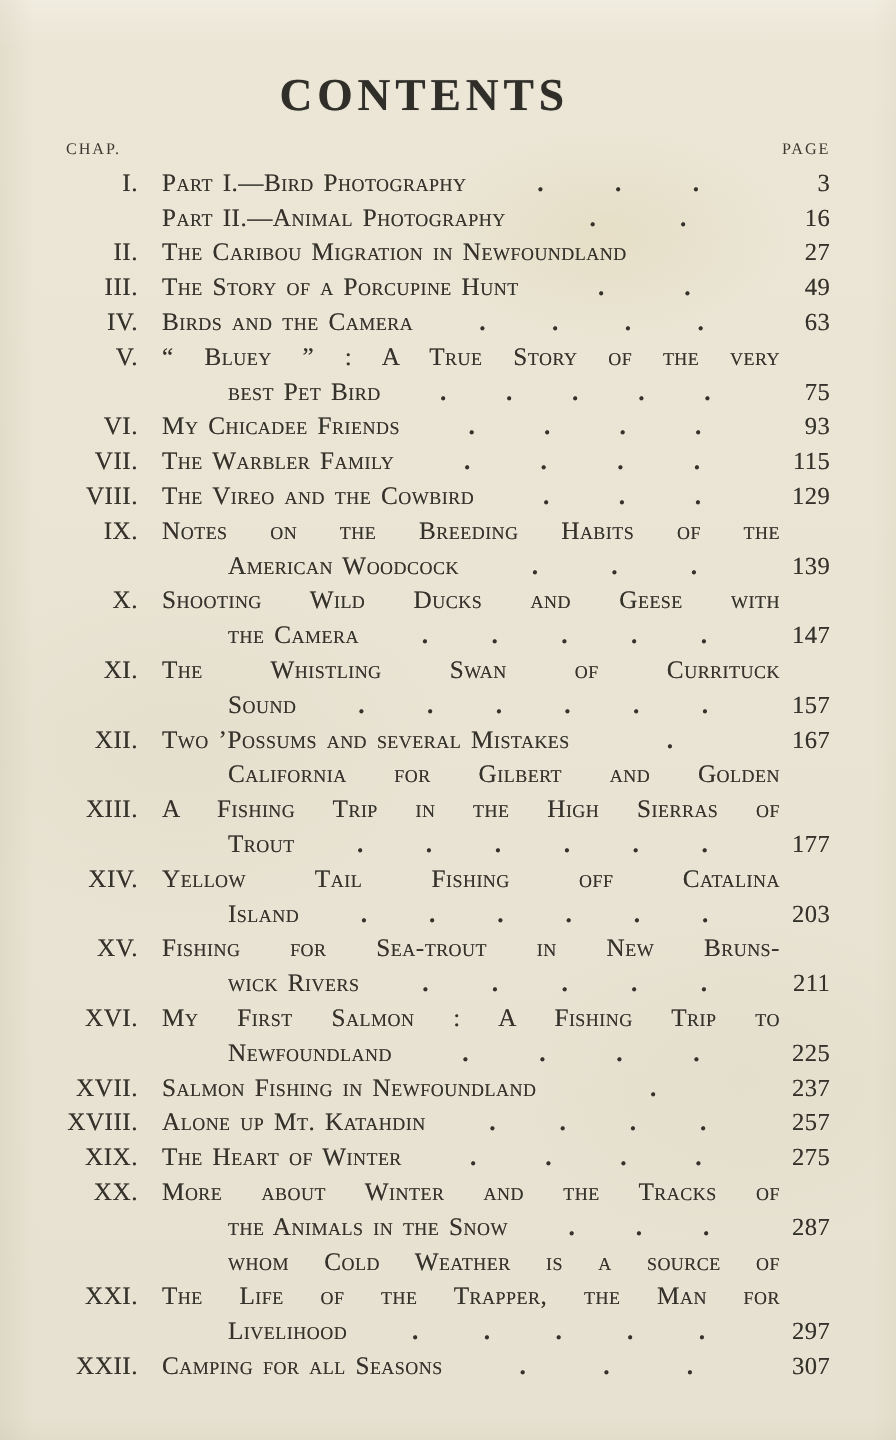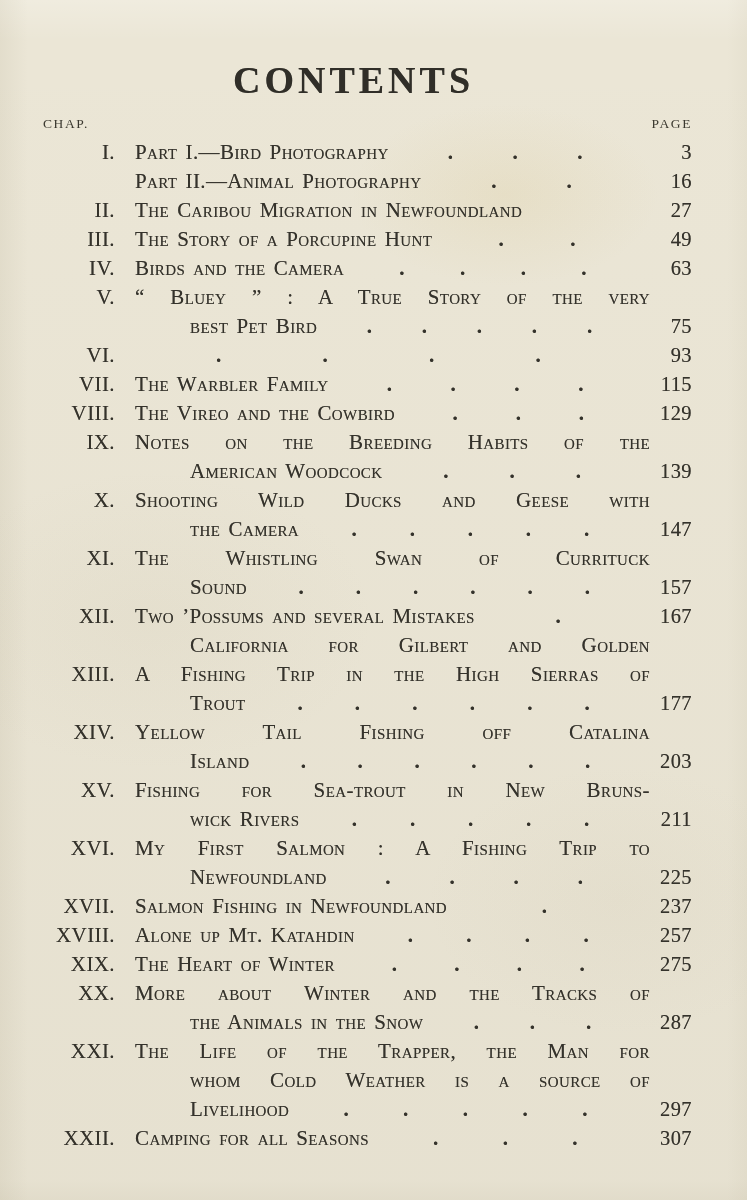--- a/index.html
+++ b/index.html
@@ -38,21 +38,21 @@
   .colhead {
     display: flex;
     justify-content: space-between;
     align-items: baseline;
     margin-top: 14px;
     height: 20px;
     font-size: 13.5px;
     letter-spacing: 1.6px;
     color: #3a382f;
   }
-  .colhead .chap-label { margin-left: 28px; }
+  .colhead .chap-label { margin-left: 40px; }
   .toc { margin-top: 4px; }
   .toc-row {
     display: flex;
     align-items: baseline;
     height: 29px;
     font-size: 21px;
     letter-spacing: 0.4px;
     text-shadow: 0 0 0.5px rgba(52,50,43,0.55);
   }
   .chap-cell {
@@ -162,20 +162,21 @@
           <span class="leader-dot">.</span>
           <span class="leader-dot">.</span>
           <span class="leader-dot">.</span>
           <span class="leader-dot">.</span>
           <span class="leader-dot">.</span>
         </span>
         <span class="page-cell">75</span>
       </div>
       <div class="toc-row">
         <span class="chap-cell">VI.</span>
+        <span class="title-cell">My Chicadee Friends</span>
         <span class="dot-leader">
           <span class="leader-dot">.</span>
           <span class="leader-dot">.</span>
           <span class="leader-dot">.</span>
           <span class="leader-dot">.</span>
         </span>
         <span class="page-cell">93</span>
       </div>
       <div class="toc-row">
         <span class="chap-cell">VII.</span>
@@ -378,28 +379,28 @@
         <span class="chap-cell"></span>
         <span class="title-cell indented">the Animals in the Snow</span>
         <span class="dot-leader">
           <span class="leader-dot">.</span>
           <span class="leader-dot">.</span>
           <span class="leader-dot">.</span>
         </span>
         <span class="page-cell">287</span>
       </div>
       <div class="toc-row">
+        <span class="chap-cell"></span>
+        <span class="title-cell justified indented">whom Cold Weather is a source of</span>
+        <span class="dot-leader"></span>
+        <span class="page-cell"></span>
+      </div>
+      <div class="toc-row">
         <span class="chap-cell">XXI.</span>
         <span class="title-cell justified">The Life of the Trapper, the Man for</span>
-        <span class="dot-leader"></span>
-        <span class="page-cell"></span>
-      </div>
-      <div class="toc-row">
-        <span class="chap-cell"></span>
-        <span class="title-cell justified indented">whom Cold Weather is a source of</span>
         <span class="dot-leader"></span>
         <span class="page-cell"></span>
       </div>
       <div class="toc-row">
         <span class="chap-cell"></span>
         <span class="title-cell indented">Livelihood</span>
         <span class="dot-leader">
           <span class="leader-dot">.</span>
           <span class="leader-dot">.</span>
           <span class="leader-dot">.</span>

